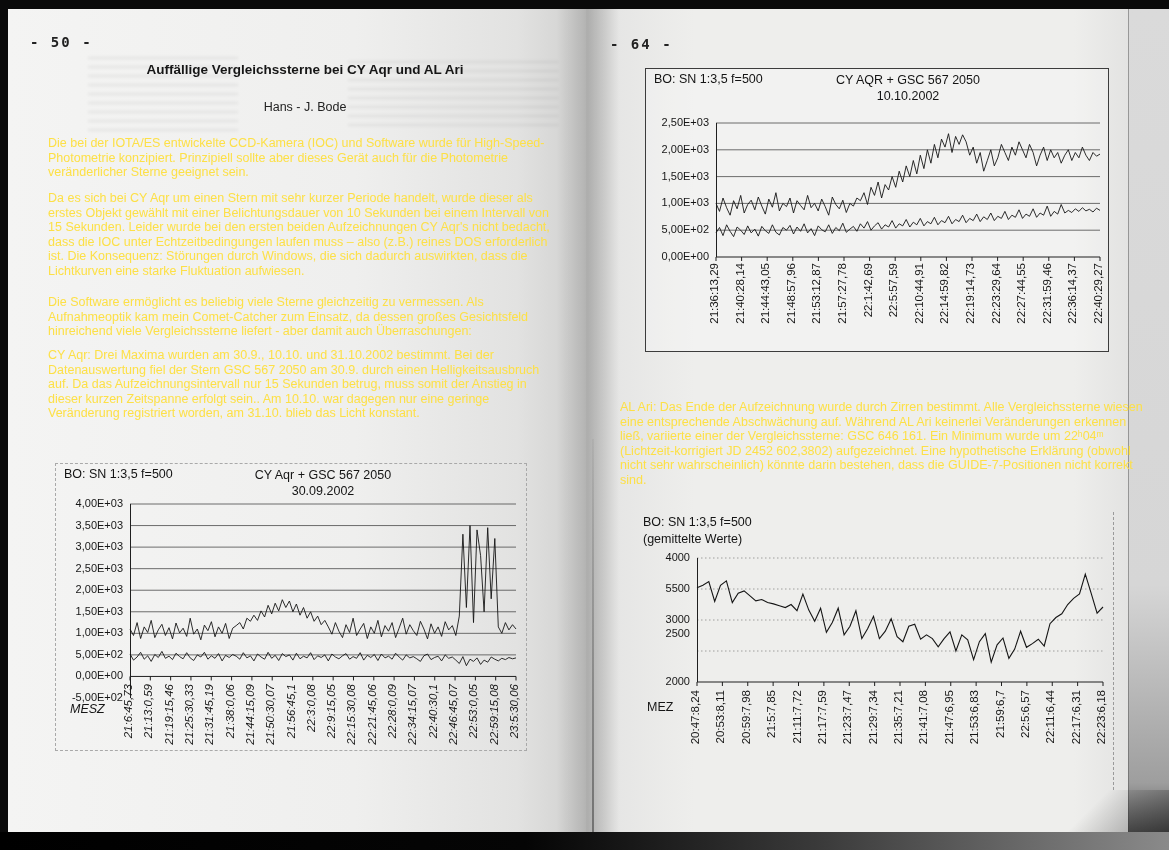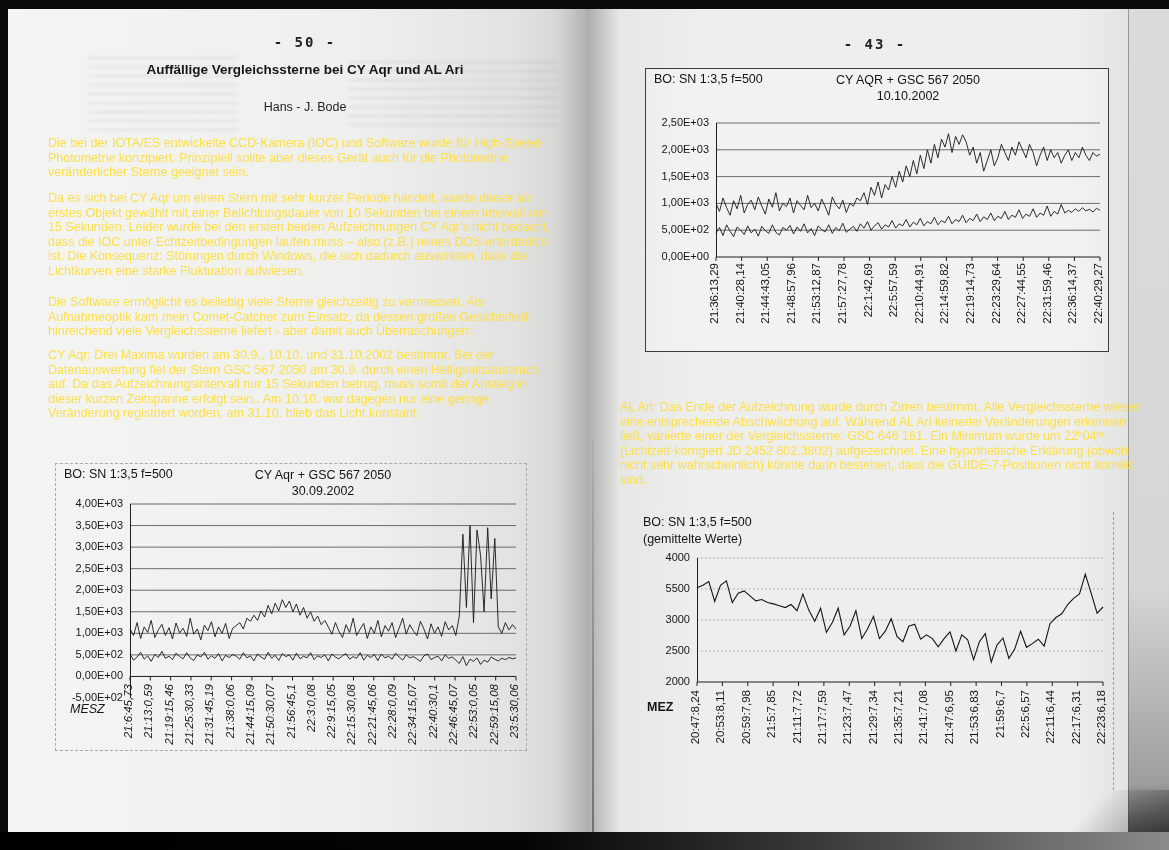--- a/index.html
+++ b/index.html
@@ -25,21 +25,21 @@
     background:linear-gradient(180deg,rgba(40,40,40,.05),rgba(30,30,30,.45));}
   .page-edge-right{position:absolute;left:1128px;top:9px;width:41px;height:823px;
     background:linear-gradient(180deg,#dadada 0%,#d6d6d6 70%,#9e9e9e 94%,#555 100%);}
   .edge-line{position:absolute;left:1128px;top:9px;width:1px;height:823px;background:rgba(70,70,70,.45);}
   .corner-shadow{position:absolute;left:1040px;top:790px;width:129px;height:42px;
     background:linear-gradient(135deg,rgba(0,0,0,0) 40%,rgba(0,0,0,.35) 100%);}
   .ghost{position:absolute;opacity:.13;filter:blur(1.5px);
     background:repeating-linear-gradient(180deg,#777 0 2px,transparent 2px 9px);}
   
   .pageno{position:absolute;font-family:"DejaVu Sans Mono",monospace;font-weight:bold;
-    font-size:14px;letter-spacing:2px;text-align:center;color:#222;}
+    font-size:14px;letter-spacing:2px;text-align:left;color:#222;}
   .doc-title{position:absolute;font-weight:bold;font-size:13.5px;text-align:center;color:#161616;}
   .author{position:absolute;font-size:12.5px;text-align:center;color:#222;}
   .para{position:absolute;font-size:12.5px;line-height:14.6px;color:#fde047;text-align:left;}
   
   .chart{position:absolute;font-size:12px;color:#141414;}
   .ch-header{position:relative;width:100%;}
   .ch-annot{position:absolute;left:8px;top:3px;font-size:12.5px;white-space:pre;}
   .ch-annot2{position:absolute;left:8px;top:20px;font-size:12.5px;white-space:pre;}
   .ch-titlebox{position:absolute;top:3px;text-align:center;font-size:12.5px;line-height:16px;}
   .ch-body{position:relative;display:flex;align-items:flex-start;}
@@ -73,21 +73,21 @@
   .c1 .ch-xrow{height:94px;margin-top:2px;}
   .c1 .ch-xlabels{left:70px;right:0;}
   
   .c2{left:635px;top:512px;width:478px;height:278px;border-right:1px dashed #9a9a9a;}
   .c2 .ch-header{height:46px;}
   .c2 .ch-titlebox{left:62px;width:406px;}
   .c2 .ch-ylabels{width:62px;height:124px;}
   .c2 .ch-plot{width:406px;height:124px;}
   .c2 .ch-xrow{height:104px;margin-top:4px;}
   .c2 .ch-xlabels{left:62px;right:0;}
-  .c2 .ch-xunit{left:12px;top:14px;font-weight:bold;}
+  .c2 .ch-xunit{left:12px;top:14px;}
   .c2 .grid{stroke:#8c8c8c;stroke-width:0.8;stroke-dasharray:1.5 2.5;}
   .c2 .trace{stroke-width:1.1;}
 </style>
 </head>
 <body>
 
 <div class="band-top"></div>
 <div class="band-left"></div>
 <div class="paper">
   <div class="page-left"></div>
@@ -103,21 +103,21 @@
 <div class="band-bottom"></div>
 
 <div class="pageno" style="left:30px;top:34px;width:550px;">- 50 -</div>
 <div class="doc-title" style="left:40px;top:62px;width:530px;">Auffällige Vergleichssterne  bei CY Aqr und  AL Ari</div>
 <div class="author" style="left:40px;top:100px;width:530px;">Hans - J. Bode</div>
 <div class="para" style="left:48px;top:136px;width:508px;">Die bei der IOTA/ES entwickelte CCD-Kamera (IOC) und Software wurde für High-Speed-Photometrie konzipiert. Prinzipiell sollte aber dieses Gerät auch für die Photometrie veränderlicher Sterne geeignet sein.</div>
 <div class="para" style="left:48px;top:191px;width:508px;">Da es sich bei CY Aqr um einen Stern mit sehr kurzer Periode handelt, wurde dieser als erstes Objekt gewählt mit einer Belichtungsdauer von 10 Sekunden bei einem Intervall von 15 Sekunden. Leider wurde bei den ersten beiden Aufzeichnungen CY Aqr's nicht bedacht, dass die IOC unter Echtzeitbedingungen laufen muss – also (z.B.) reines DOS erforderlich ist. Die Konsequenz: Störungen durch Windows, die sich dadurch auswirkten, dass die Lichtkurven eine starke Fluktuation aufwiesen.</div>
 <div class="para" style="left:48px;top:295px;width:508px;">Die Software ermöglicht es beliebig viele Sterne gleichzeitig zu vermessen. Als Aufnahmeoptik kam mein Comet-Catcher zum Einsatz, da dessen großes Gesichtsfeld hinreichend viele Vergleichssterne liefert - aber damit auch Überraschungen:</div>
 <div class="para" style="left:48px;top:348px;width:508px;">CY Aqr: Drei Maxima wurden am 30.9., 10.10. und 31.10.2002 bestimmt. Bei der Datenauswertung fiel der Stern GSC 567 2050 am 30.9. durch einen Helligkeitsausbruch auf. Da das Aufzeichnungsintervall nur 15 Sekunden betrug, muss somit der Anstieg in dieser kurzen Zeitspanne erfolgt sein.. Am 10.10. war dagegen nur eine geringe Veränderung registriert worden, am 31.10. blieb das Licht konstant.</div>
 
-<div class="pageno" style="left:610px;top:36px;width:530px;">- 43 -</div>
+<div class="pageno" style="left:610px;top:36px;width:530px;">- 64 -</div>
 <div class="para" style="left:620px;top:400px;width:530px;">AL Ari: Das Ende der Aufzeichnung wurde durch Zirren bestimmt. Alle Vergleichssterne wiesen eine entsprechende Abschwächung auf. Während  AL Ari keinerlei Veränderungen erkennen ließ, variierte einer der Vergleichssterne: GSC 646 161. Ein Minimum wurde um 22ʰ04ᵐ (Lichtzeit-korrigiert JD 2452 602,3802) aufgezeichnet. Eine hypothetische Erklärung (obwohl nicht sehr wahrscheinlich) könnte darin bestehen, dass die GUIDE-7-Positionen nicht korrekt sind.</div>
 
 <div class="chart c0">
   <div class="ch-header">
     <span class="ch-annot">BO: SN 1:3,5 f=500</span>
     <div class="ch-titlebox">
       <div>CY Aqr + GSC 567 2050</div>
       <div>30.09.2002</div>
     </div>
   </div>
@@ -270,21 +270,21 @@
 <div class="chart c2">
   <div class="ch-header">
     <span class="ch-annot">BO: SN 1:3,5 f=500</span>
     <span class="ch-annot2">(gemittelte Werte)</span>
   </div>
   <div class="ch-body">
     <div class="ch-ylabels">
         <div class="ylab" style="top: -7px;">4000</div>
         <div class="ylab" style="top: 24px;">5500</div>
         <div class="ylab" style="top: 55px;">3000</div>
-        <div class="ylab" style="top: 86px;">2500</div>
+        <div class="ylab" style="top: 69px;">2500</div>
         <div class="ylab" style="top: 117px;">2000</div>
       </div>
     <div class="ch-plot">
         <svg width="406" height="124">
           <line x1="0" y1="0" x2="406" y2="0" class="grid"></line>
           <line x1="0" y1="31" x2="406" y2="31" class="grid"></line>
           <line x1="0" y1="62" x2="406" y2="62" class="grid"></line>
           <line x1="0" y1="93" x2="406" y2="93" class="grid"></line>
           <line x1="0.5" y1="0" x2="0.5" y2="124" class="axis"></line>
           <line x1="0" y1="124" x2="406" y2="124" class="axis"></line>

